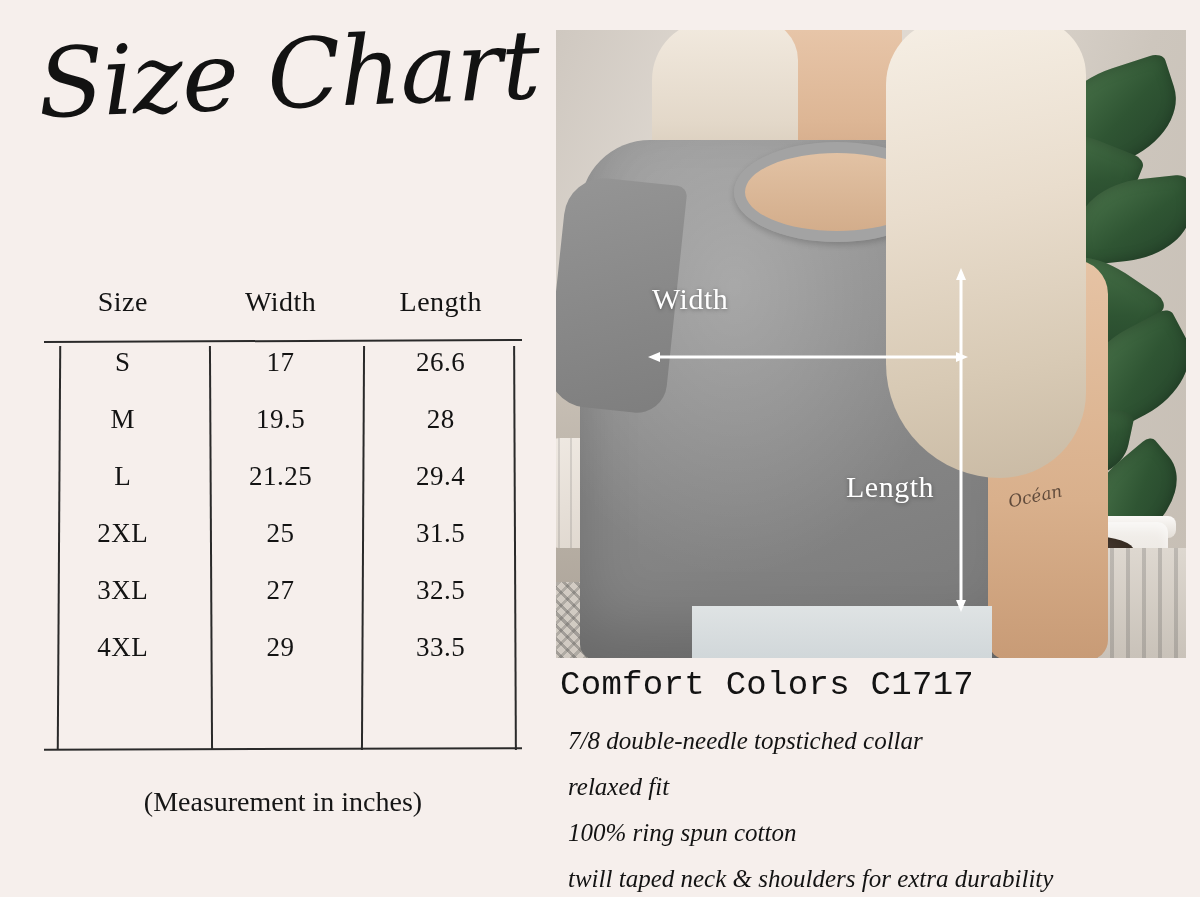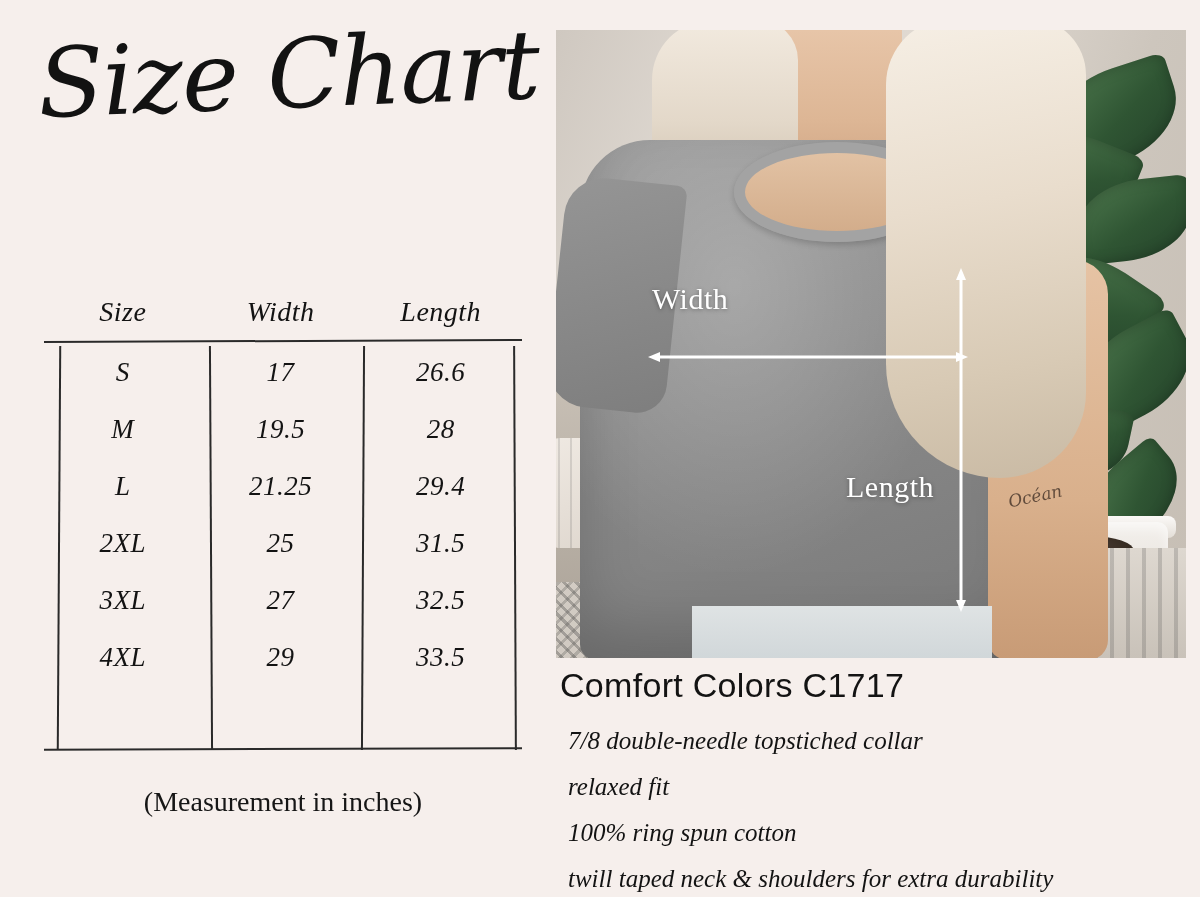--- a/index.html
+++ b/index.html
@@ -45,23 +45,22 @@
     color: #121212;
     transform: rotate(-2.2deg);
     transform-origin: left top;
     white-space: nowrap;
   }
 
   
   #size-table-wrap {
     position: absolute;
     left: 44px;
-    top: 296px;
+    top: 286px;
     width: 478px;
-    font-style: italic;
   }
 
   table.size-table {
     width: 478px;
     border-collapse: collapse;
     font-family: "Liberation Serif", serif;
     color: #131313;
   }
   table.size-table th {
     font-weight: 400;
@@ -282,21 +281,21 @@
   }
   #arrow-length {
     position: absolute; left: 398px; top: 238px; width: 14px; height: 344px;
   }
 
   
   #product-title {
     position: absolute;
     left: 4px;
     top: 666px;
-    font-family: Liberation Sans, sans-serif;
+    font-family: Liberation Mono, monospace;
     font-size: 34px;
     color: #131313;
     letter-spacing: .3px;
   }
   #product-features {
     position: absolute;
     left: 12px;
     top: 712px;
     width: 628px;
     font-family: "Liberation Serif", serif;

